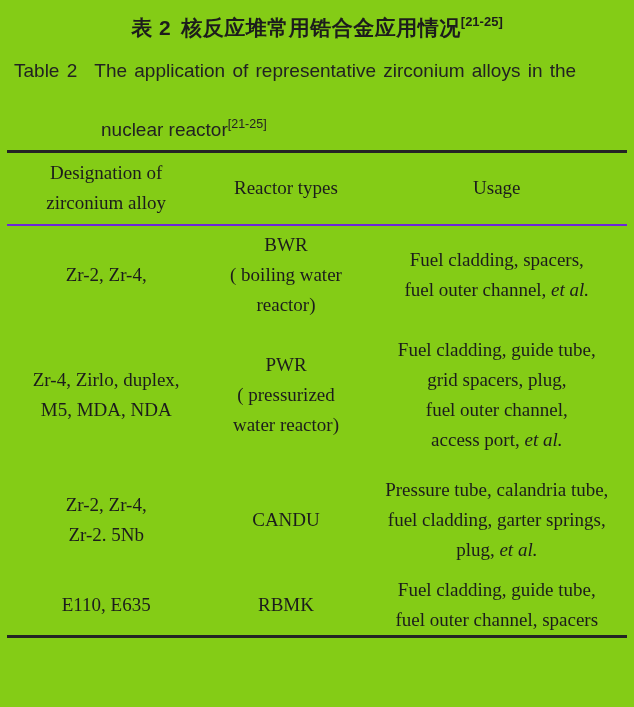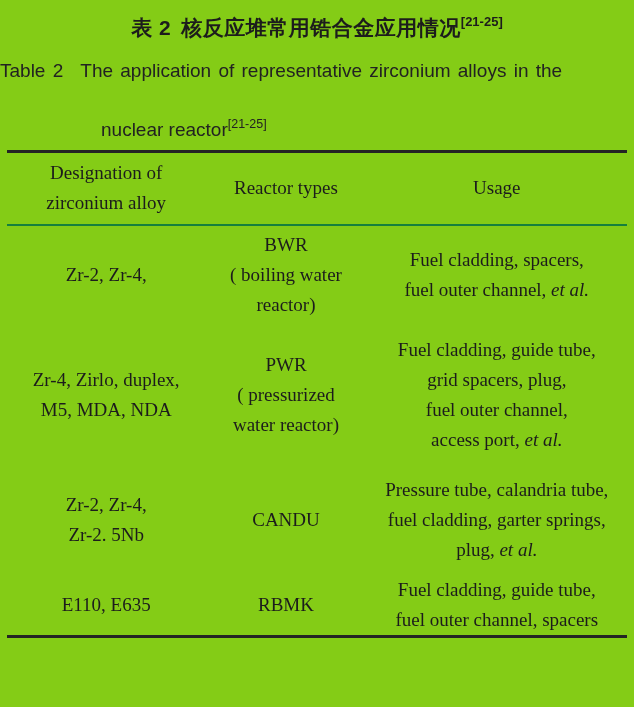--- a/index.html
+++ b/index.html
@@ -34,21 +34,21 @@
     vertical-align: 9px;
     letter-spacing: 0;
   }
   .caption-en {
     font-family: "Liberation Sans", "DejaVu Sans", sans-serif;
     font-size: 19px;
     color: #222;
   }
   .caption-en .en-line1 {
     margin-top: 14px;
-    margin-left: 0;
+    margin-left: 14px;
     line-height: 28px;
     word-spacing: 2px;
     white-space: nowrap;
   }
   .caption-en .en-line1 .en-label { margin-right: 17px; }
   .caption-en .en-line2 {
     margin-top: 25px;
     margin-left: 101px;
     line-height: 28px;
     white-space: nowrap;
@@ -61,21 +61,21 @@
   
   table.booktab {
     width: 620px;
     margin: 6px 7px 0 7px;
     border-collapse: collapse;
     table-layout: fixed;
     border-top: 3px solid #242424;
     border-bottom: 3px solid #242424;
   }
   table.booktab thead tr {
-    border-bottom: 2px solid #15803d;
+    border-bottom: 2px solid #6d28d9;
   }
   th, td {
     font-weight: normal;
     text-align: center;
     vertical-align: middle;
     padding: 0;
     font-size: 19px;
   }
   .ln {
     line-height: 30px;

